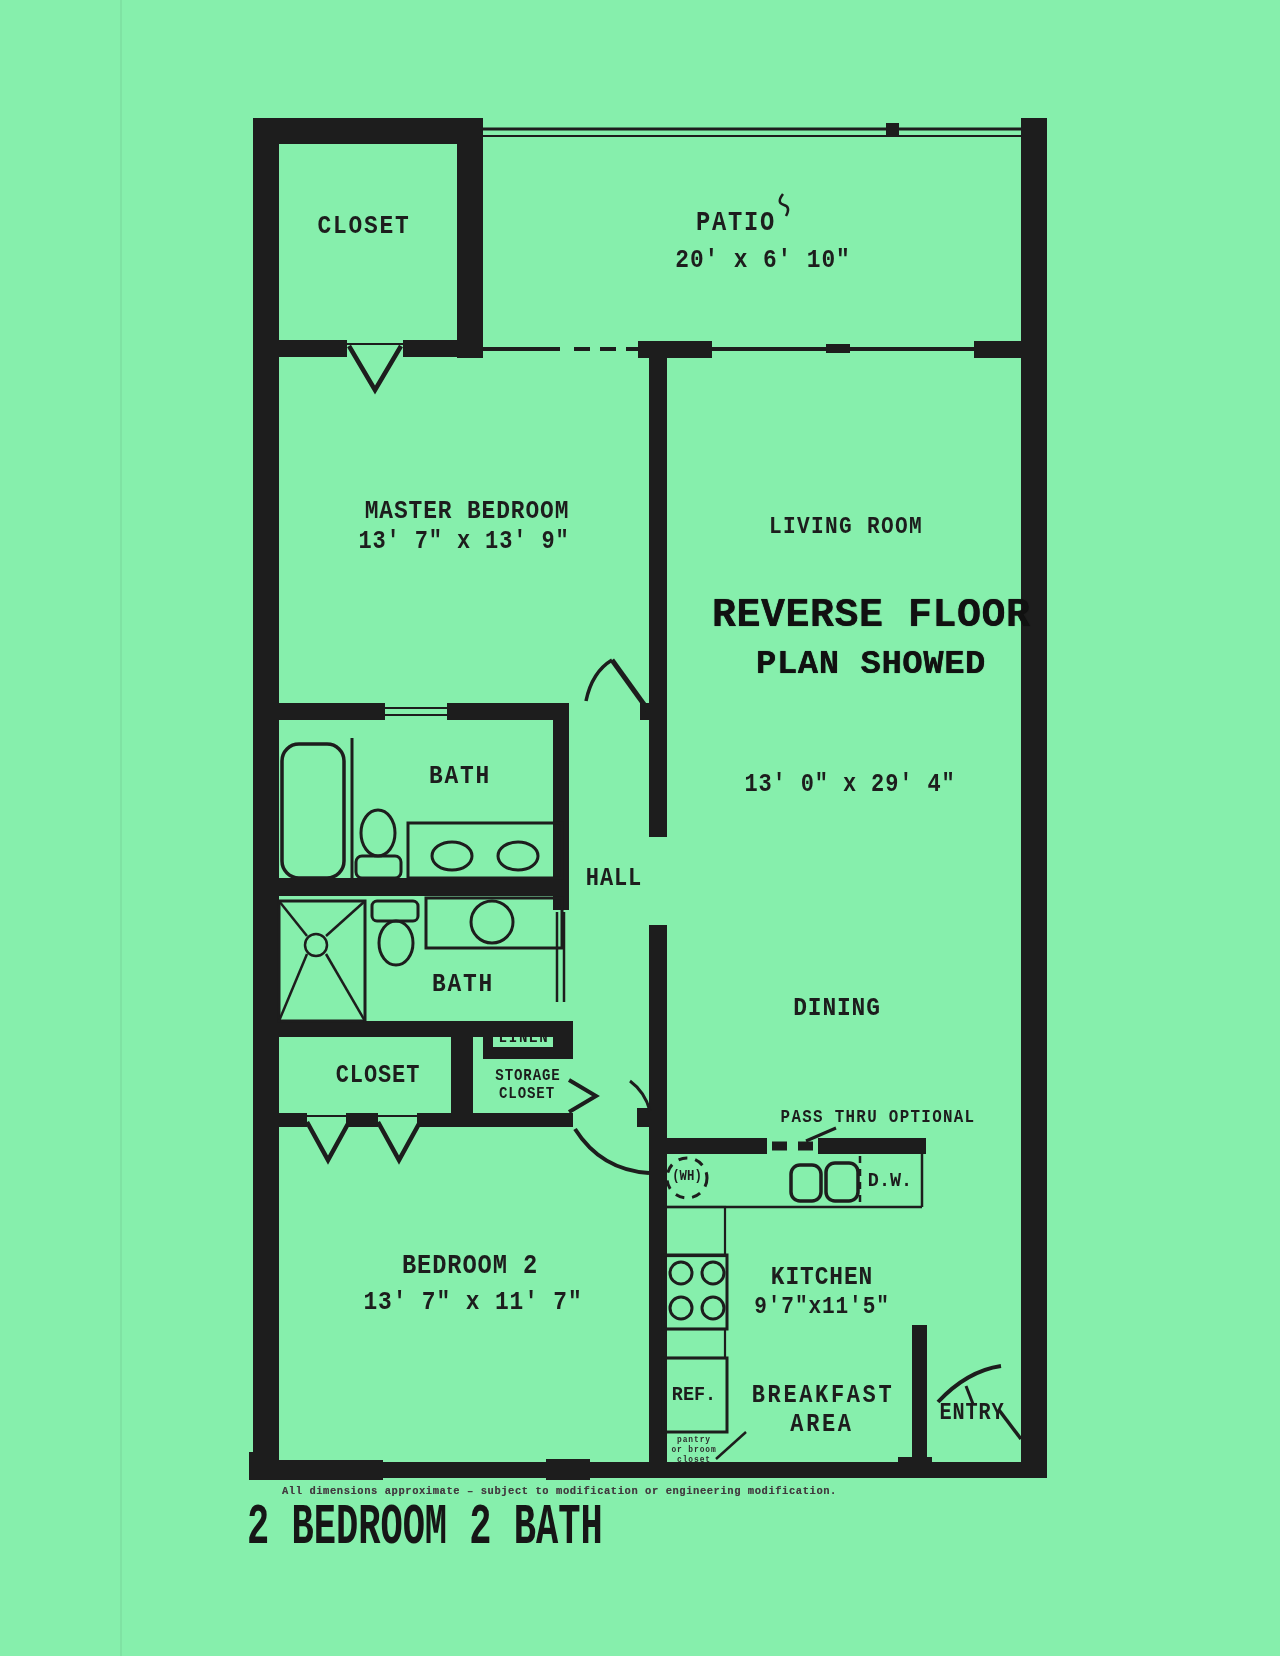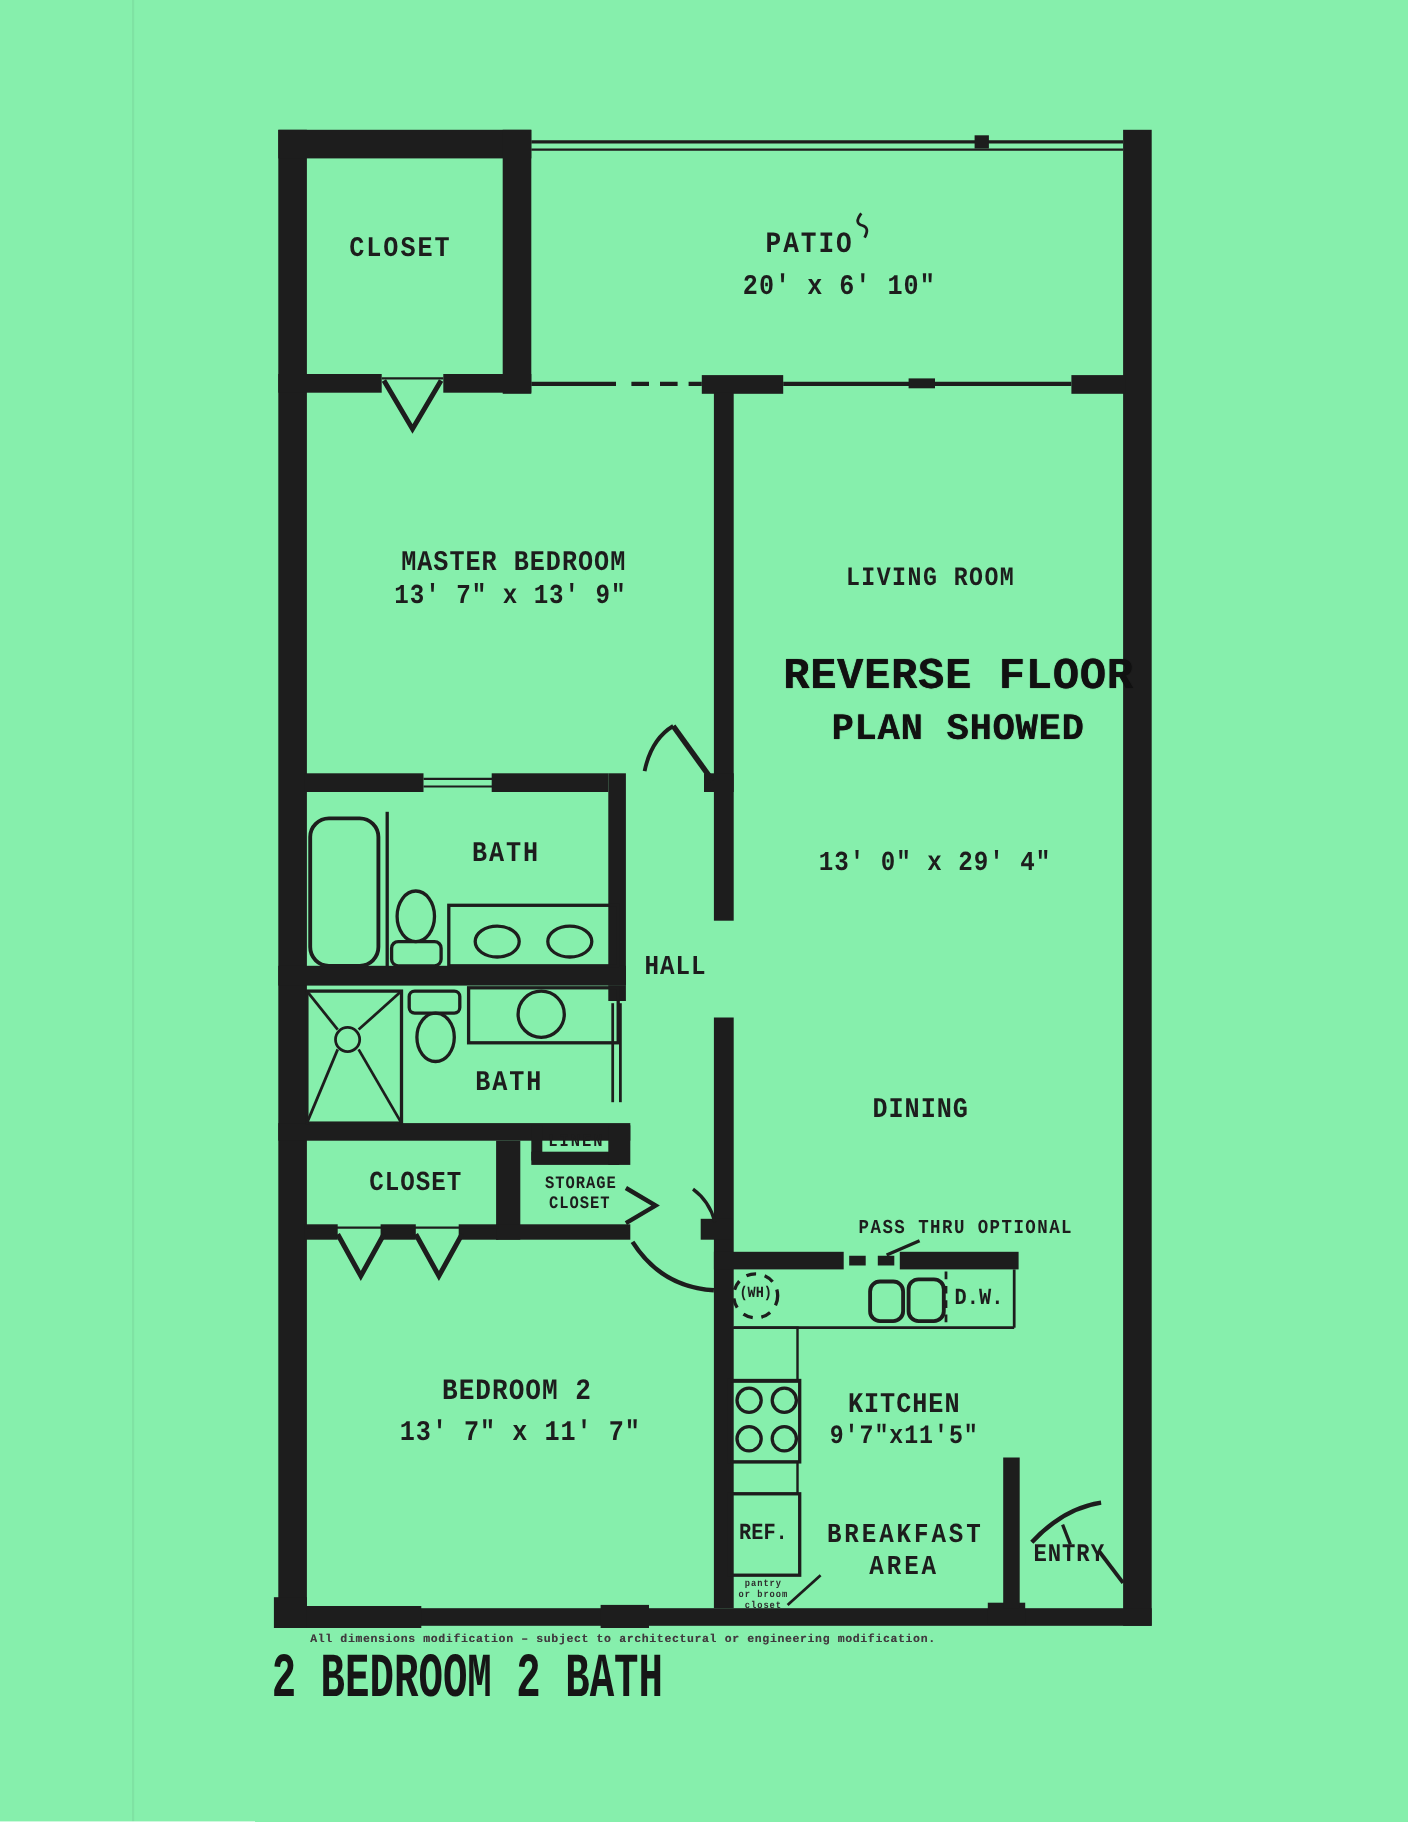--- a/index.html
+++ b/index.html
@@ -227,16 +227,16 @@
 
   <div class="lbl tiny" style="left:694px;top:1436px;font-size:9px;letter-spacing:1px;">pantry</div>
   <div class="lbl tiny" style="left:694px;top:1446px;font-size:9px;letter-spacing:1px;">or broom</div>
   <div class="lbl tiny" style="left:694px;top:1456px;font-size:9px;letter-spacing:1px;">closet</div>
 
   <div class="lbl" style="left:823px;top:1383px;font-size:25px;letter-spacing:3px;">BREAKFAST</div>
   <div class="lbl" style="left:822px;top:1412px;font-size:25px;letter-spacing:3px;">AREA</div>
 
   <div class="lbl" style="left:972px;top:1402px;font-size:23px;letter-spacing:1px;">ENTRY</div>
 
-  <div class="disclaimer">All dimensions modification – subject to architectural or engineering modification.</div>
+  <div class="disclaimer">All dimensions approximate – subject to modification or engineering modification.</div>
 
   <div class="big-title">2 BEDROOM 2 BATH</div>
 </div>
 
 </body></html>

